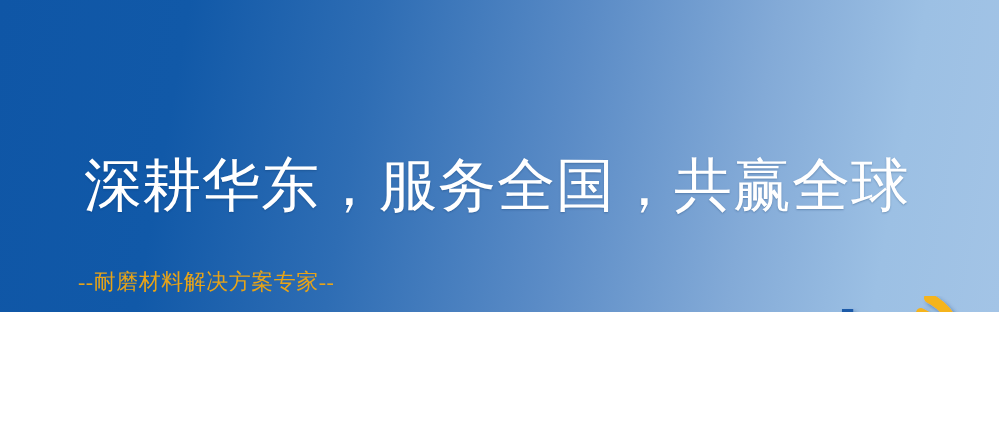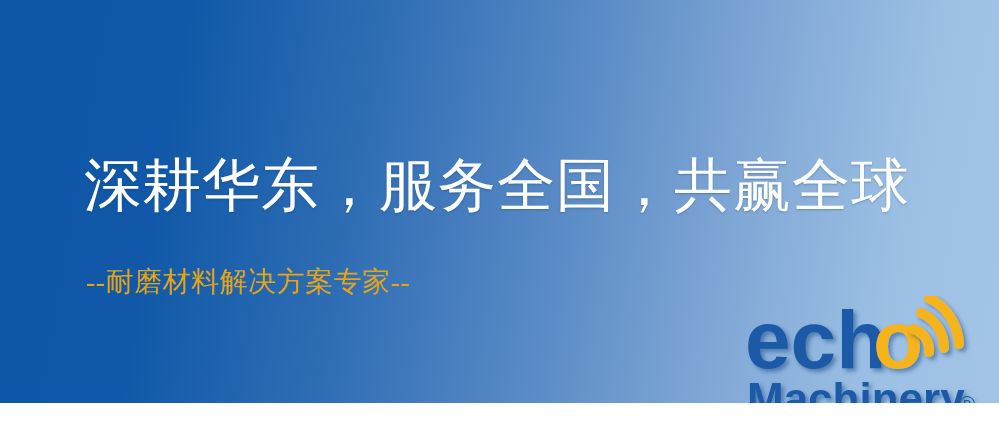--- a/index.html
+++ b/index.html
@@ -4,21 +4,21 @@
 <style>
   html, body {
     margin: 0;
     padding: 0;
     background: #ffffff;
   }
 
   #banner {
     position: relative;
     width: 999px;
-    height: 403px;
+    height: 312px;
     overflow: hidden;
     
     background: linear-gradient(100deg,
         #0f56a6 0%,
         #1159a8 18%,
         #2e6db4 36%,
         #5a8bc6 56%,
         #83aad7 74%,
         #9cc0e4 88%,
         #a3c4e6 100%);
@@ -35,24 +35,24 @@
     line-height: 66px;
     letter-spacing: 1px;
     color: #ffffff;
     white-space: nowrap;
     text-shadow: 0 1px 2px rgba(10, 45, 90, 0.30);
   }
 
   
   .subtitle {
     position: absolute;
-    left: 86px;
+    left: 78px;
     top: 266px;
     font-family: "Liberation Serif", serif;
-    font-size: 28px;
+    font-size: 22px;
     line-height: 32px;
     letter-spacing: 0.5px;
     color: #e8a417;
     white-space: nowrap;
   }
 
   
   .logo {
     position: absolute;
     left: 745px;

